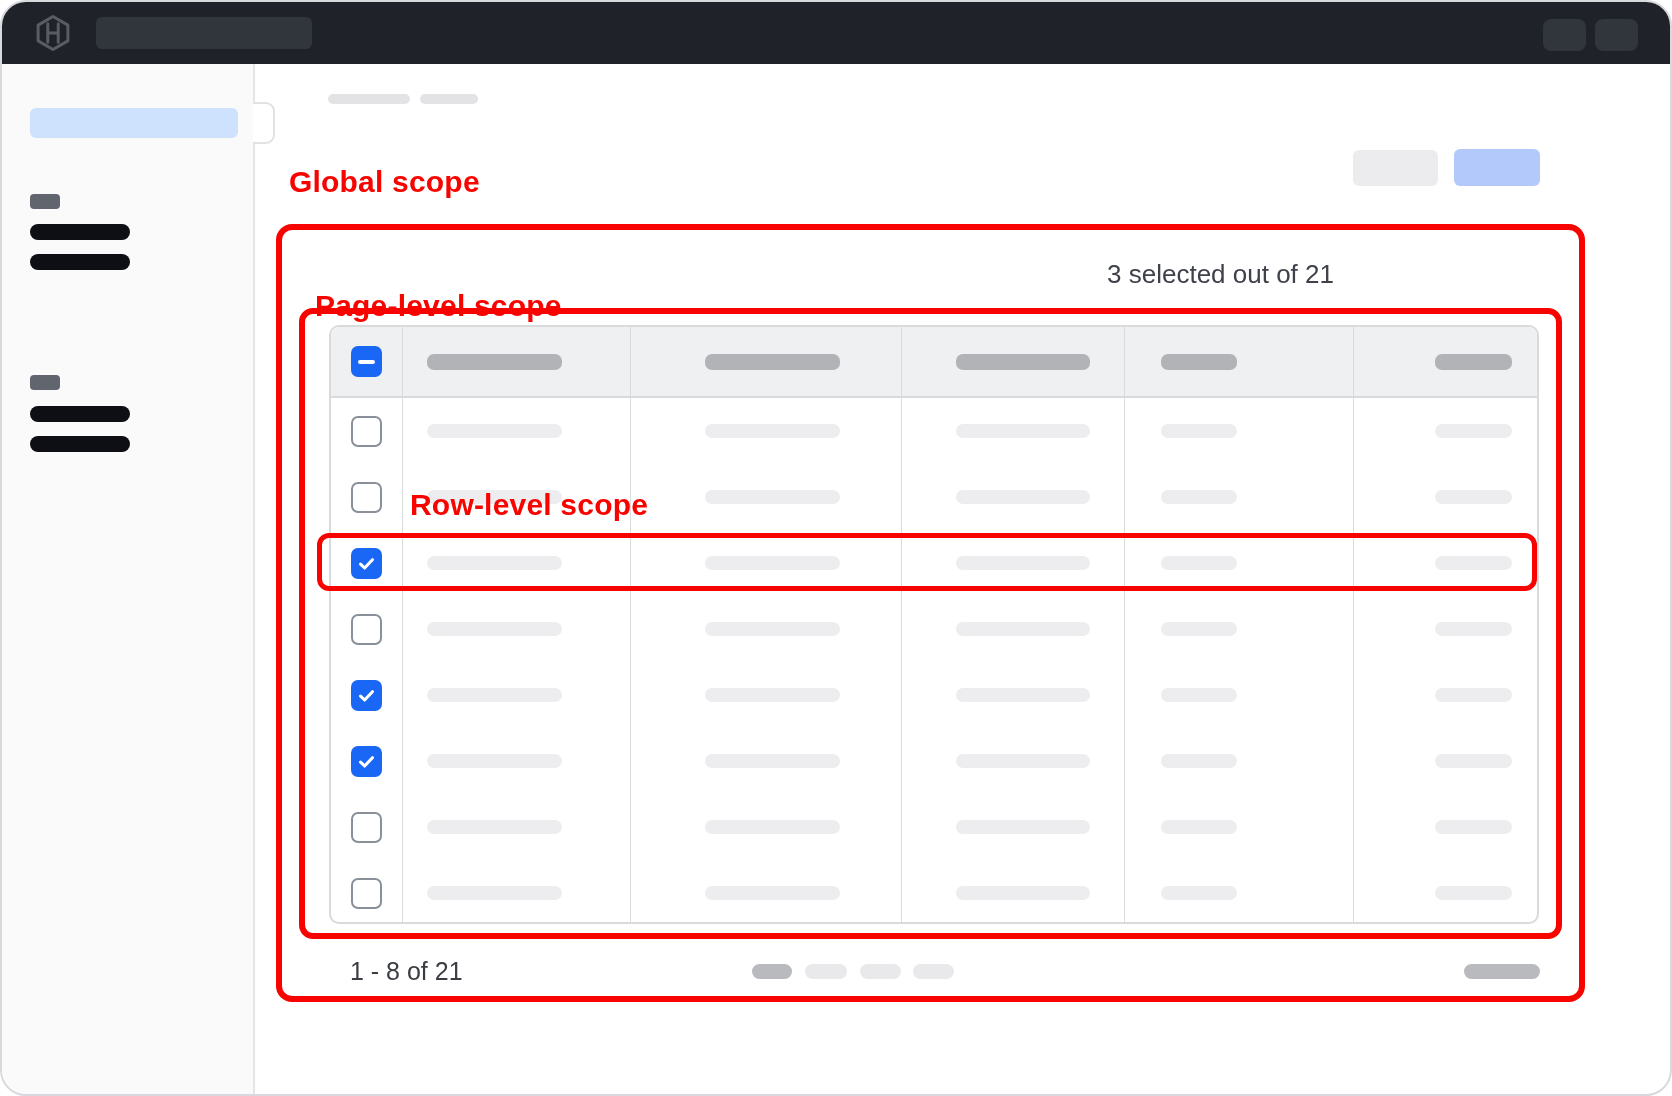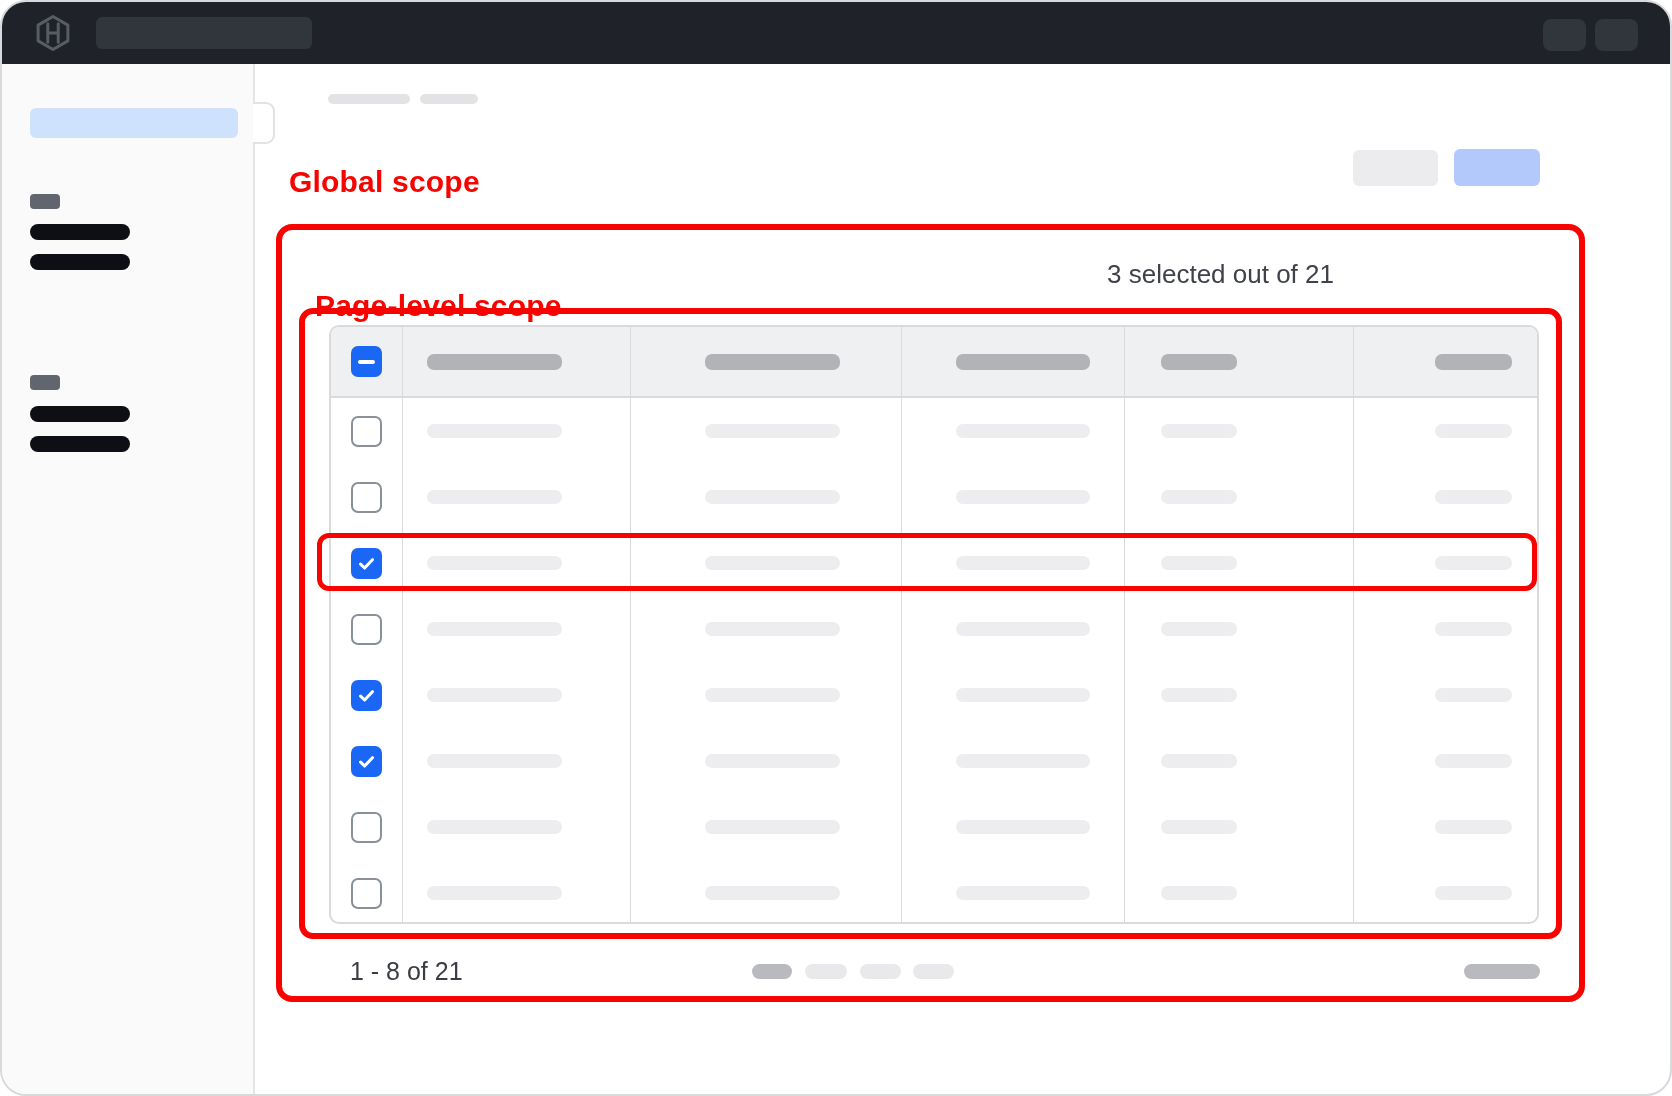--- a/index.html
+++ b/index.html
@@ -106,20 +106,21 @@
   <div class="bc b1"></div>
   <div class="bc b2"></div>
 
   <div class="btn-skel gray"></div>
   <div class="btn-skel blue"></div>
 
   <div class="red-label global">Global scope</div>
   <div class="red-box global"></div>
   <div class="red-label page">Page-level scope</div>
   <div class="red-box page"></div>
+  <div class="red-label row">Row-level scope</div>
   <div class="red-box row"></div>
 
   <div class="sel-summary">3 selected out of 21</div>
 
   <div class="table">
     <div class="trow head">
       <div class="cell ccb">
         <div class="cb indeterminate"></div>
       </div>
       <div class="cell c1">

